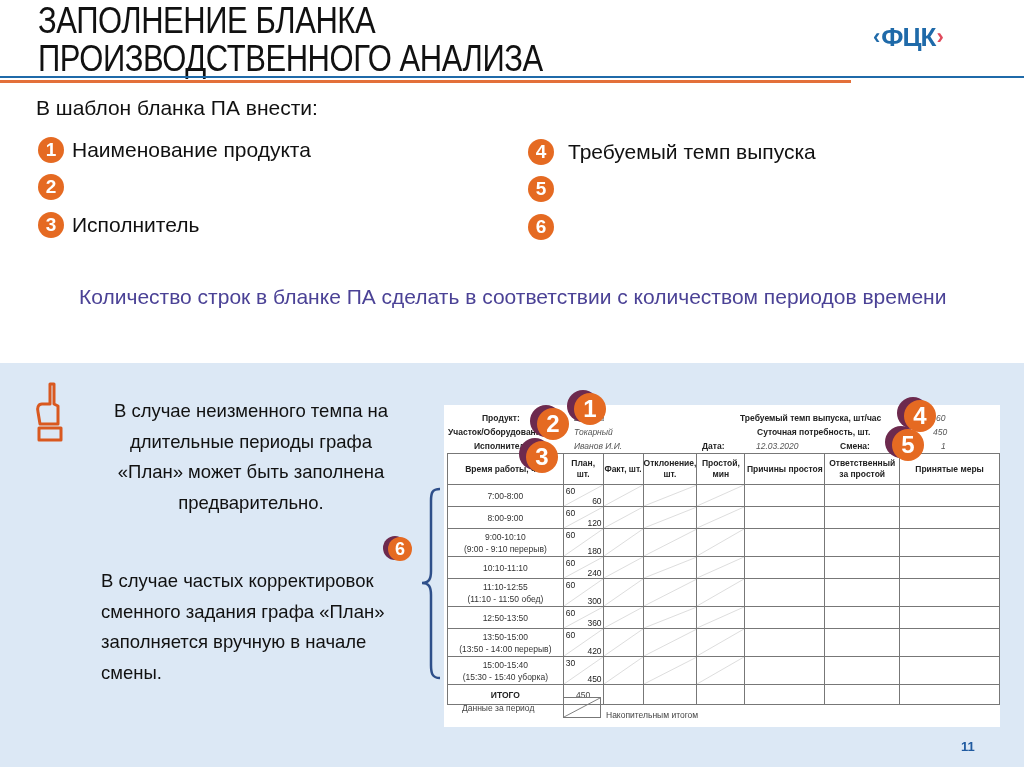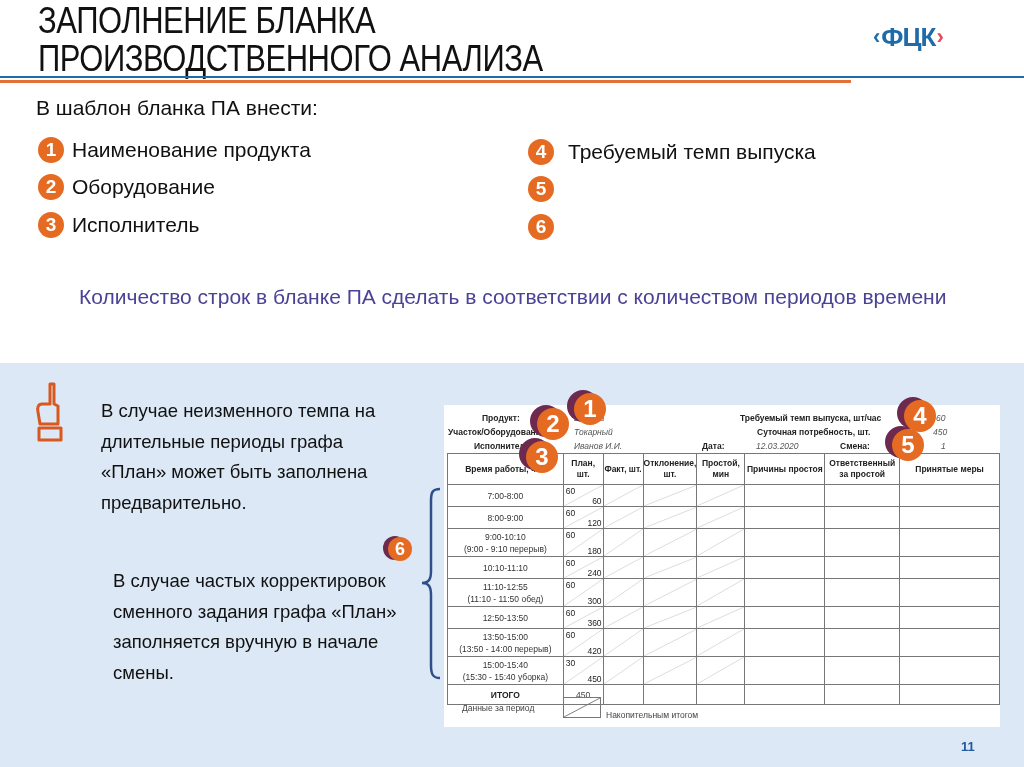--- a/index.html
+++ b/index.html
@@ -72,21 +72,20 @@
 </div>
 
 <div class="subtitle">В шаблон бланка ПА внести:</div>
 
 <div class="item" style="left:38px; top:137px;">
   <span class="num">1</span>
   <span>Наименование продукта</span>
 </div>
 <div class="item" style="left:38px; top:174px;">
   <span class="num">2</span>
-  <span>Оборудование</span>
 </div>
 <div class="item" style="left:38px; top:212px;">
   <span class="num">3</span>
   <span>Исполнитель</span>
 </div>
 <div class="item" style="left:528px; top:139px;">
   <span class="num" style="margin-right:14px;">4</span>
   <span>Требуемый темп выпуска</span>
 </div>
 <div class="item" style="left:528px; top:176px;">
@@ -100,22 +99,22 @@
 
 <div class="panel"></div>
 
 <svg class="hand" viewBox="0 0 44 64">
   <g fill="none" stroke="#d9581f" stroke-width="3" stroke-linejoin="round">
     <path d="M20 4 L20 24 L12 24 C8 24 7 28 8 32 L10 44 L28 44 L28 26 L24 24 L24 4 Z"></path>
     <rect x="9" y="48" width="22" height="12"></rect>
   </g>
 </svg>
 
-<div class="para" style="top:396px;">В случае неизменного темпа на длительные периоды графа «План» может быть заполнена предварительно.</div>
-<div class="para" style="top:566px;margin-left:12px;">В случае частых корректировок сменного задания графа «План» заполняется вручную в начале смены.</div>
+<div class="para" style="top:396px;text-align:center;">В случае неизменного темпа на длительные периоды графа «План» может быть заполнена предварительно.</div>
+<div class="para" style="top:566px;">В случае частых корректировок сменного задания графа «План» заполняется вручную в начале смены.</div>
 
 <div class="badge small" style="left:388px; top:537px;">
   <div class="shadow"></div>
   <div class="front">6</div>
 </div>
 
 <svg class="brace" viewBox="0 0 22 193">
   <path d="M20 2 C12 2 11 6 11 14 L11 84 C11 92 9 96 2 96 C9 96 11 100 11 108 L11 178 C11 186 12 191 20 191" fill="none" stroke="#2e4f8a" stroke-width="2.5"></path>
 </svg>
 

